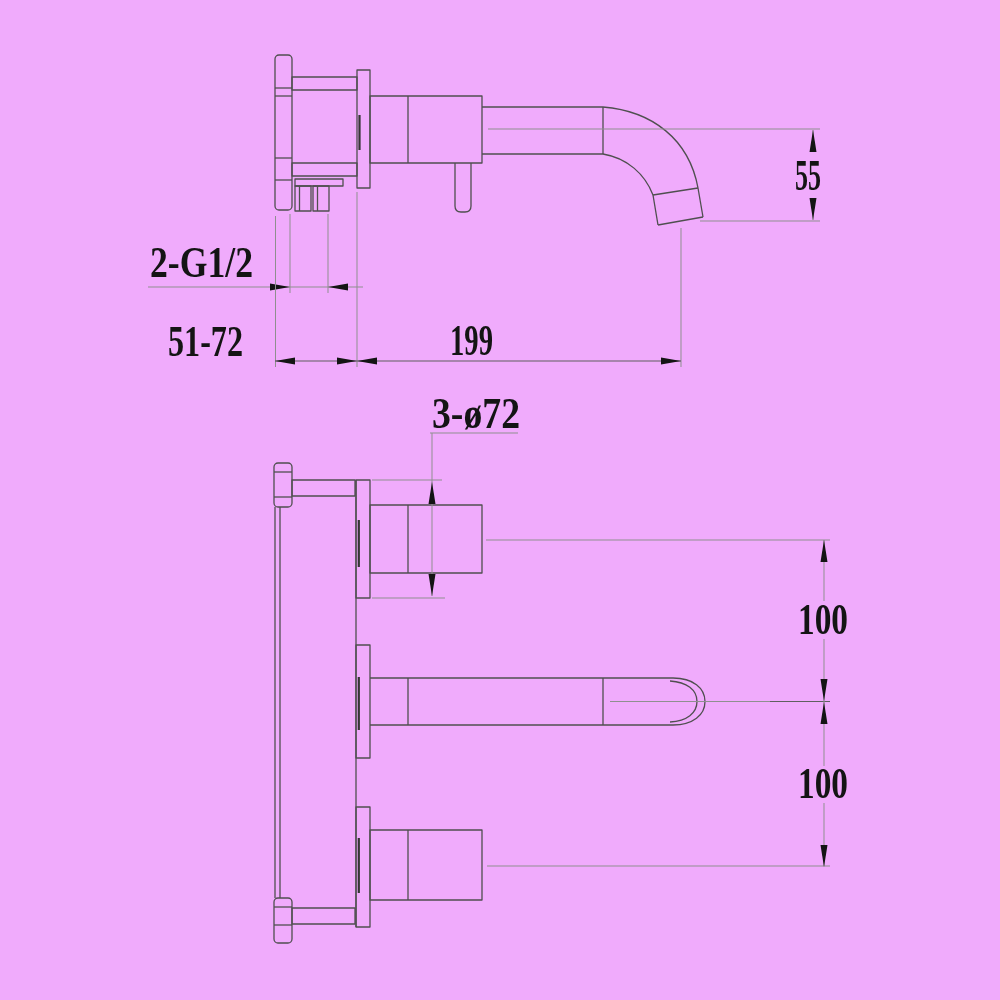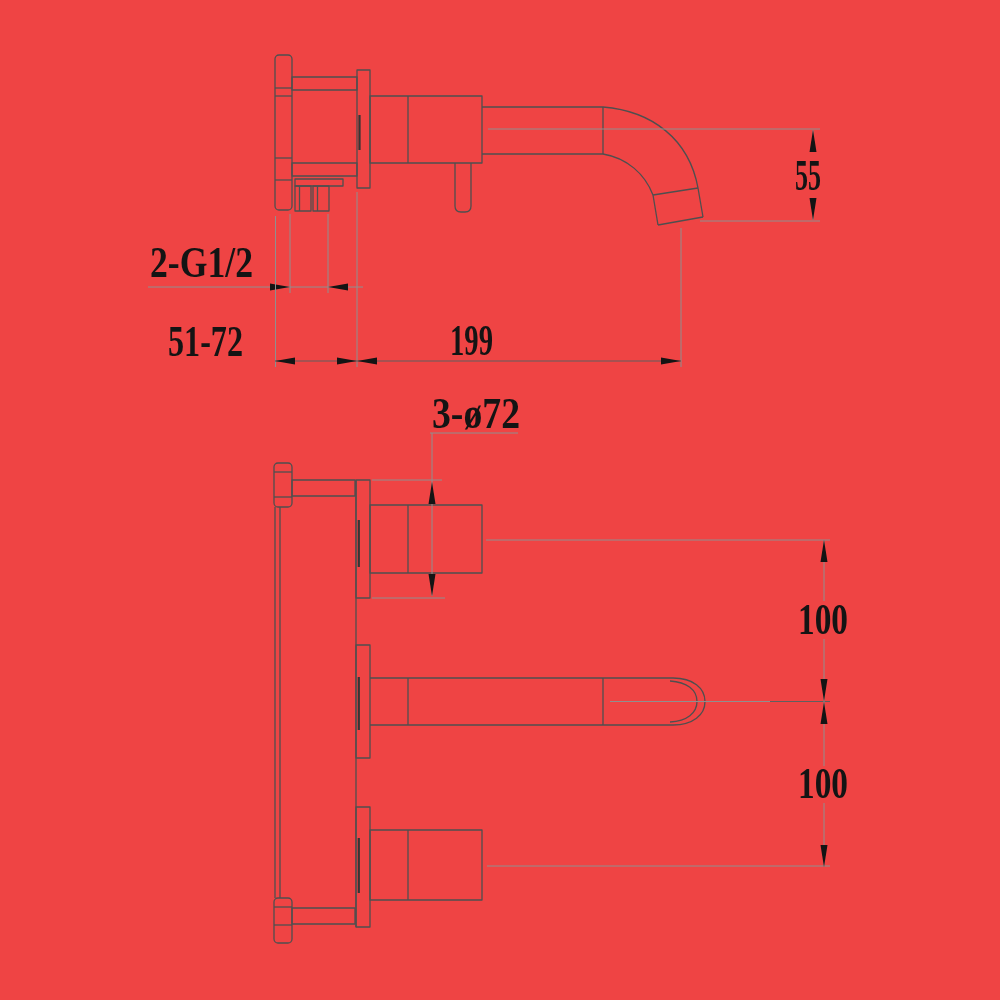--- a/index.html
+++ b/index.html
@@ -1,17 +1,17 @@
 <!DOCTYPE html>
 <html><head>
 <meta charset="utf-8">
 <style>
   html,body{margin:0;padding:0;}
   body{background:#ffffff;font-family:"Liberation Sans",sans-serif;}
-  .canvas{position:relative;width:1000px;height:1000px;background:#ef4444;overflow:hidden;}
+  .canvas{position:relative;width:1000px;height:1000px;background:#f0abfc;overflow:hidden;}
   svg{display:block;width:1000px;height:1000px;}
   .obj{stroke:#4f4f4f;fill:none;stroke-width:1.3;stroke-linejoin:round;}
   .objstrong{stroke:#353535;fill:none;stroke-width:2.2;}
   .dim{stroke:#8f8f8f;fill:none;stroke-width:1;}
   .dim2{stroke:#5f5f5f;fill:none;stroke-width:1.1;}
   .arrow{fill:#141414;stroke:none;}
   .dim-text{font-family:"Liberation Serif",serif;font-weight:bold;font-size:44px;fill:#141414;}
 </style>
 </head>
 <body>

